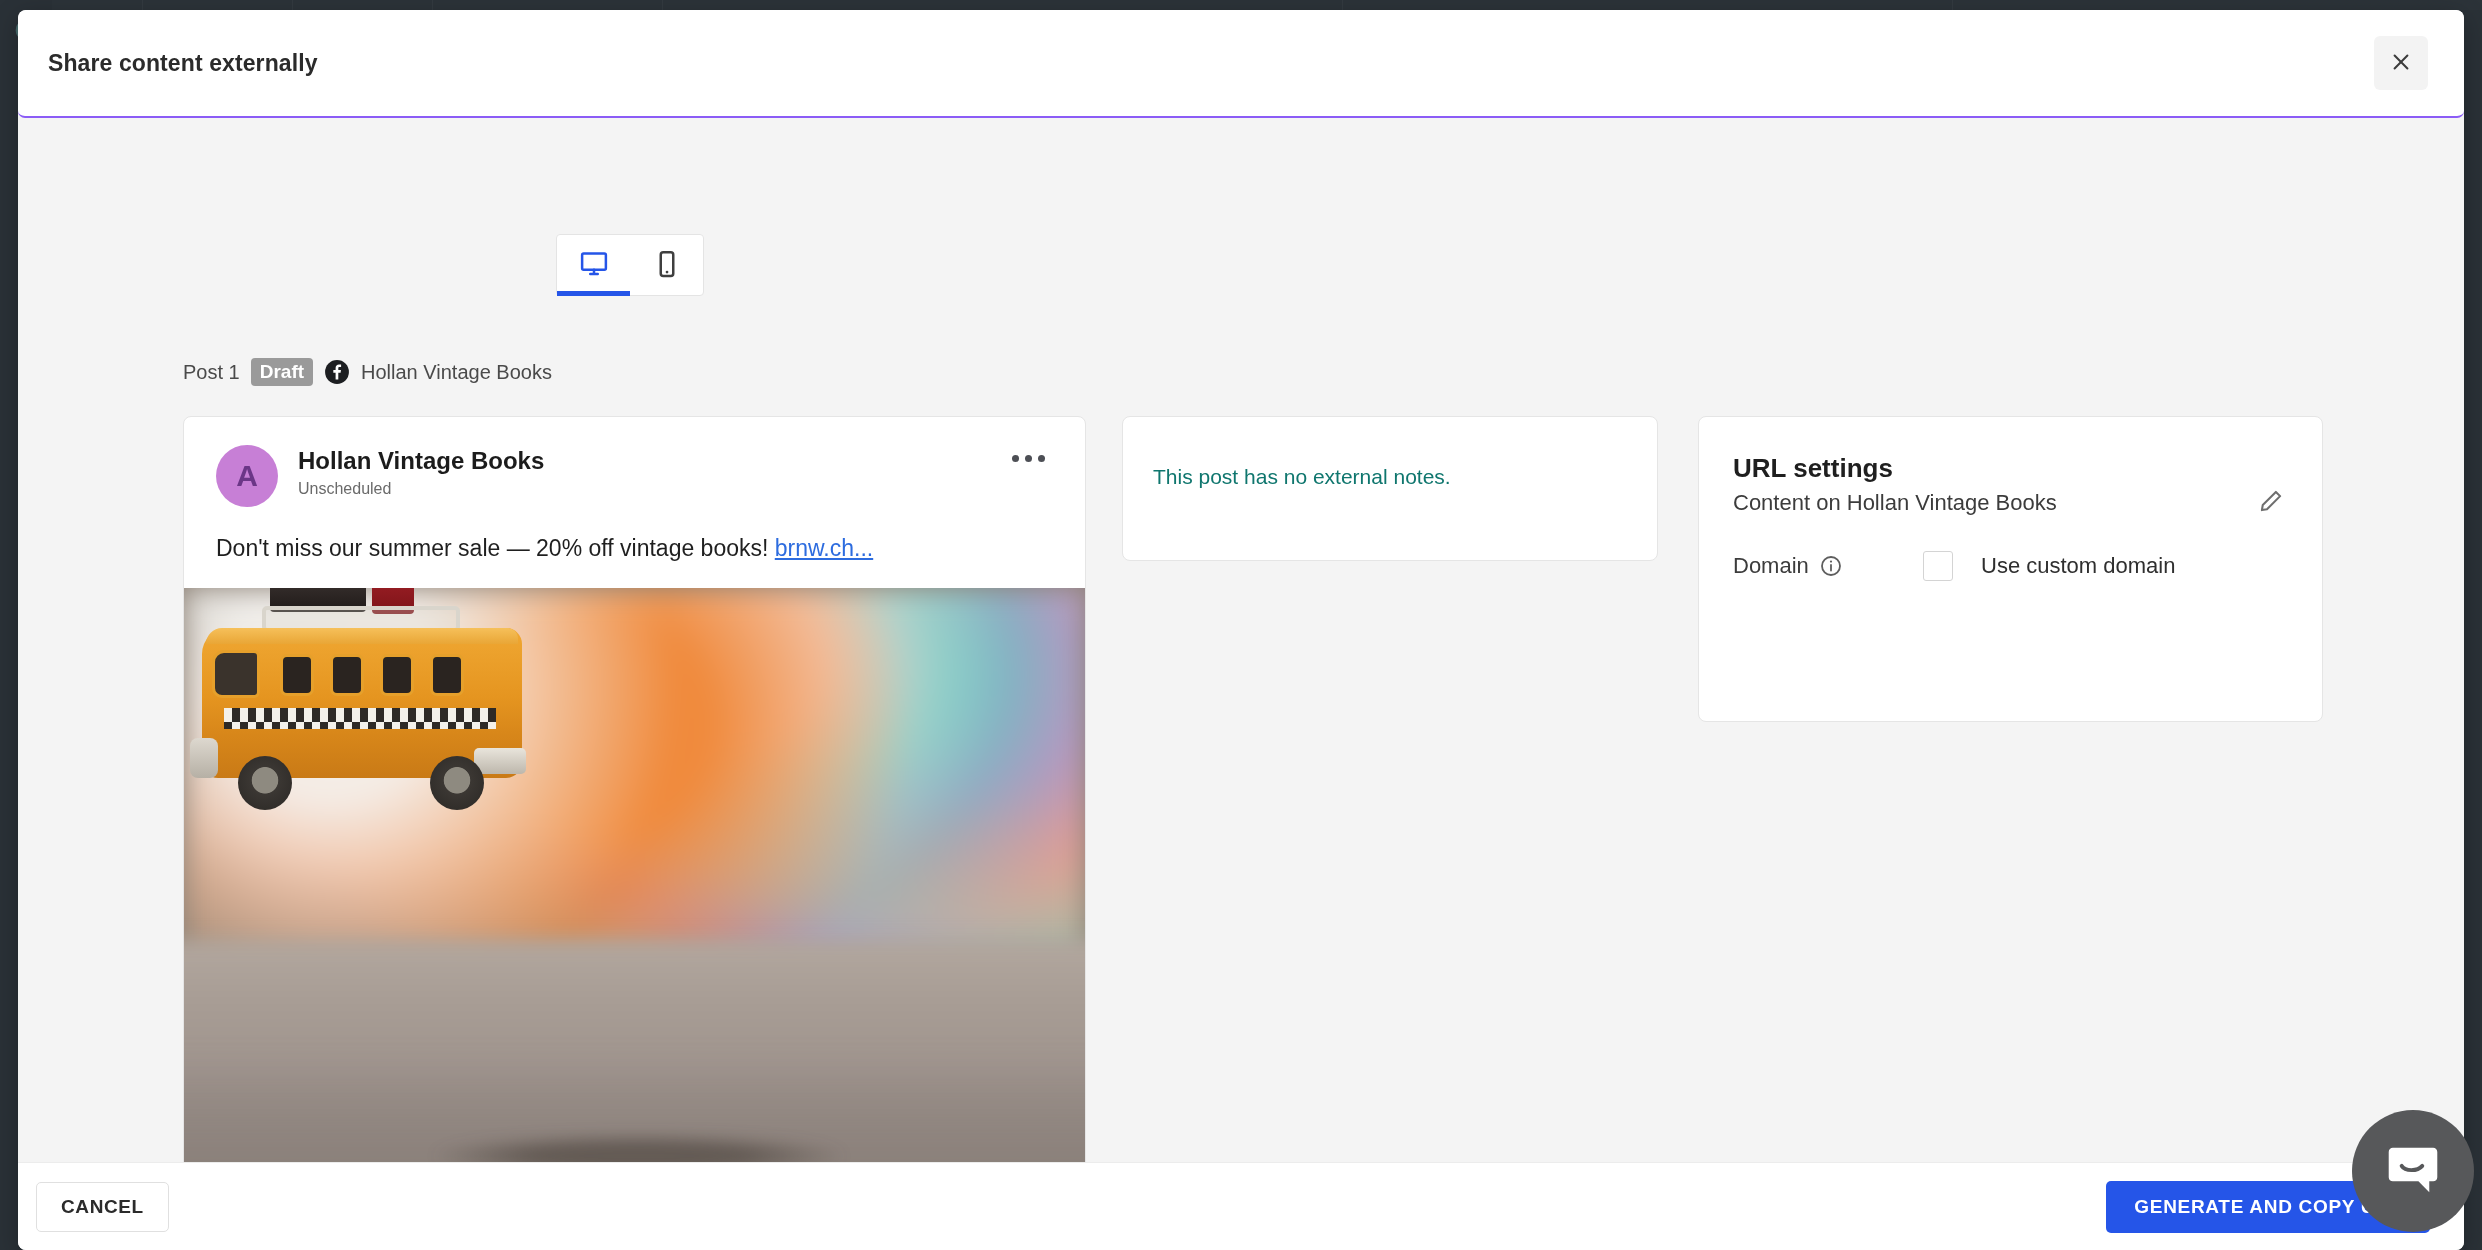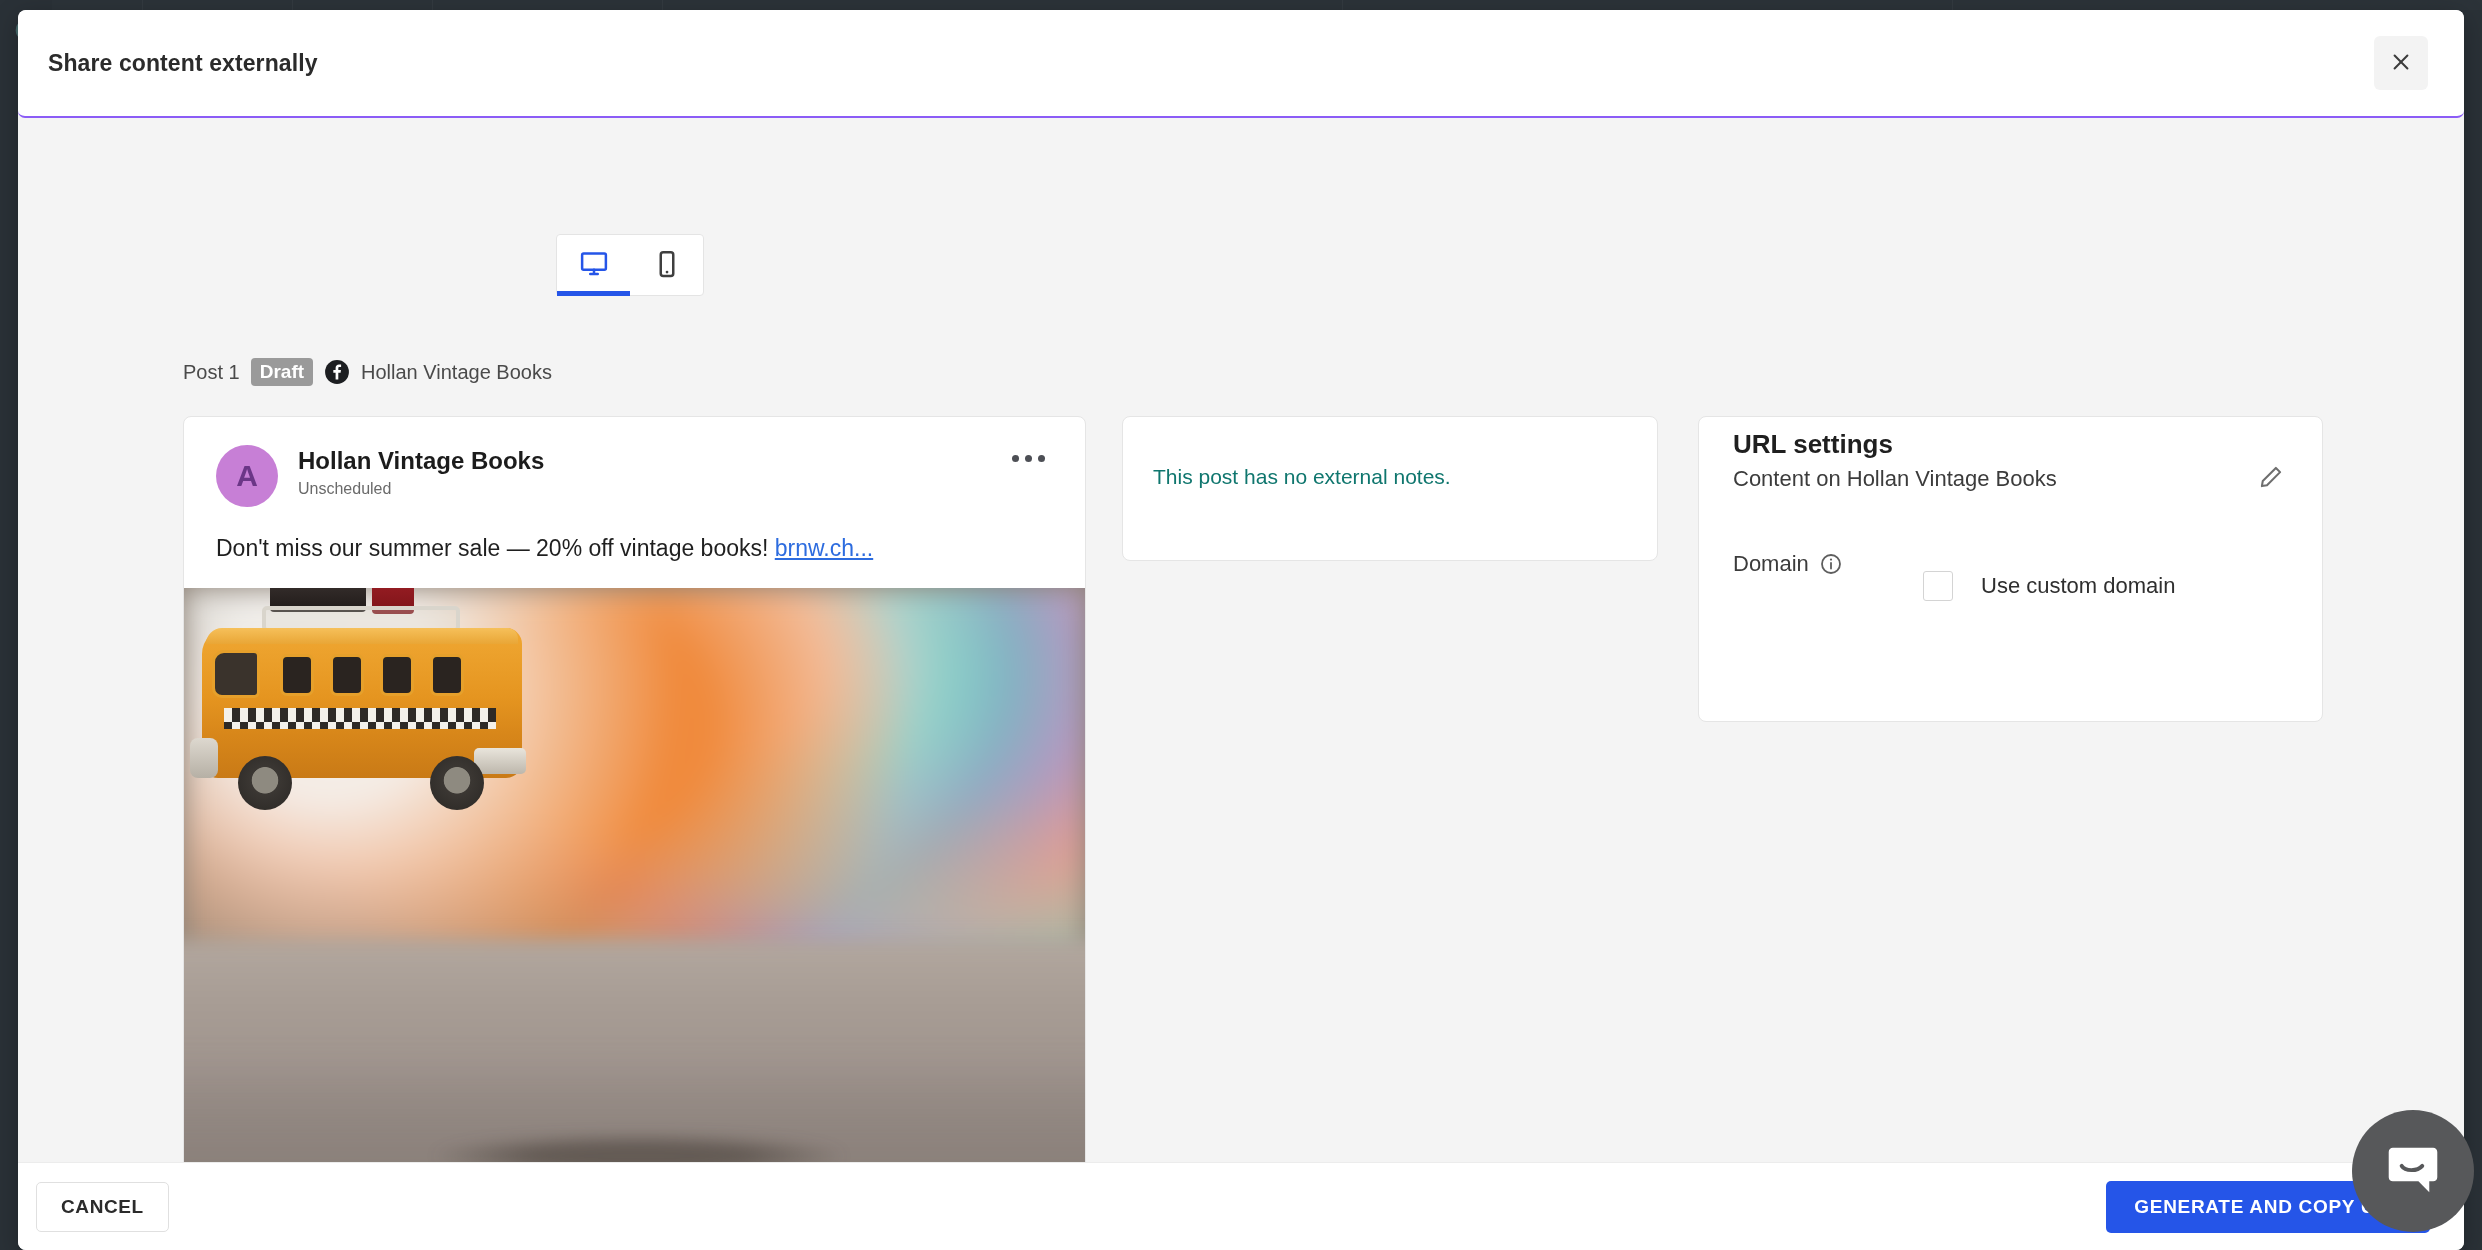--- a/index.html
+++ b/index.html
@@ -251,21 +251,21 @@
   }
   #notes-title { font-size: 26px; font-weight: bold; color: #1f1f1f; }
   #notes-empty { font-size: 21px; color: #0f766e; margin-top: 22px; }
 
   
   #url-panel {
     position: absolute; left: 1680px; top: 298px;
     width: 625px; height: 306px;
     background: #ffffff;
     border: 1px solid #e5e5e5; border-radius: 8px;
-    padding: 12px 34px;
+    padding: 36px 34px;
   }
   #url-title { font-size: 26px; font-weight: bold; color: #1f1f1f; }
   #url-content-row {
     display: flex; align-items: center; justify-content: space-between;
   }
   #url-content-label { font-size: 22px; color: #3c3c3c; }
   #edit-btn {
     background: none; border: none; cursor: pointer; padding: 4px;
     display: flex; align-items: center;
   }
@@ -280,21 +280,21 @@
   }
   #info-icon { width: 24px; height: 24px; display: block; }
   #date-chip {
     display: inline-flex; align-items: center; gap: 11px;
     border: 1px solid #dedede; border-radius: 5px;
     padding: 10px 18px; background: #fff; cursor: pointer;
     font-size: 20px; font-weight: bold; color: #1f1f1f;
     font-family: "Liberation Sans", sans-serif;
   }
   #date-chip svg { width: 22px; height: 22px; }
-  #domain-check-wrap { display: flex; align-items: center; gap: 28px; margin-top: 44px; }
+  #domain-check-wrap { display: flex; align-items: center; gap: 28px; }
   #domain-checkbox {
     width: 30px; height: 30px; border: 1px solid #d4d4d4; border-radius: 3px;
     background: #fff; cursor: pointer;
   }
   #domain-check-label { font-size: 22px; color: #2f2f2f; }
 
   
   #modal-footer {
     flex: 0 0 88px; height: 88px;
     background: #ffffff;

